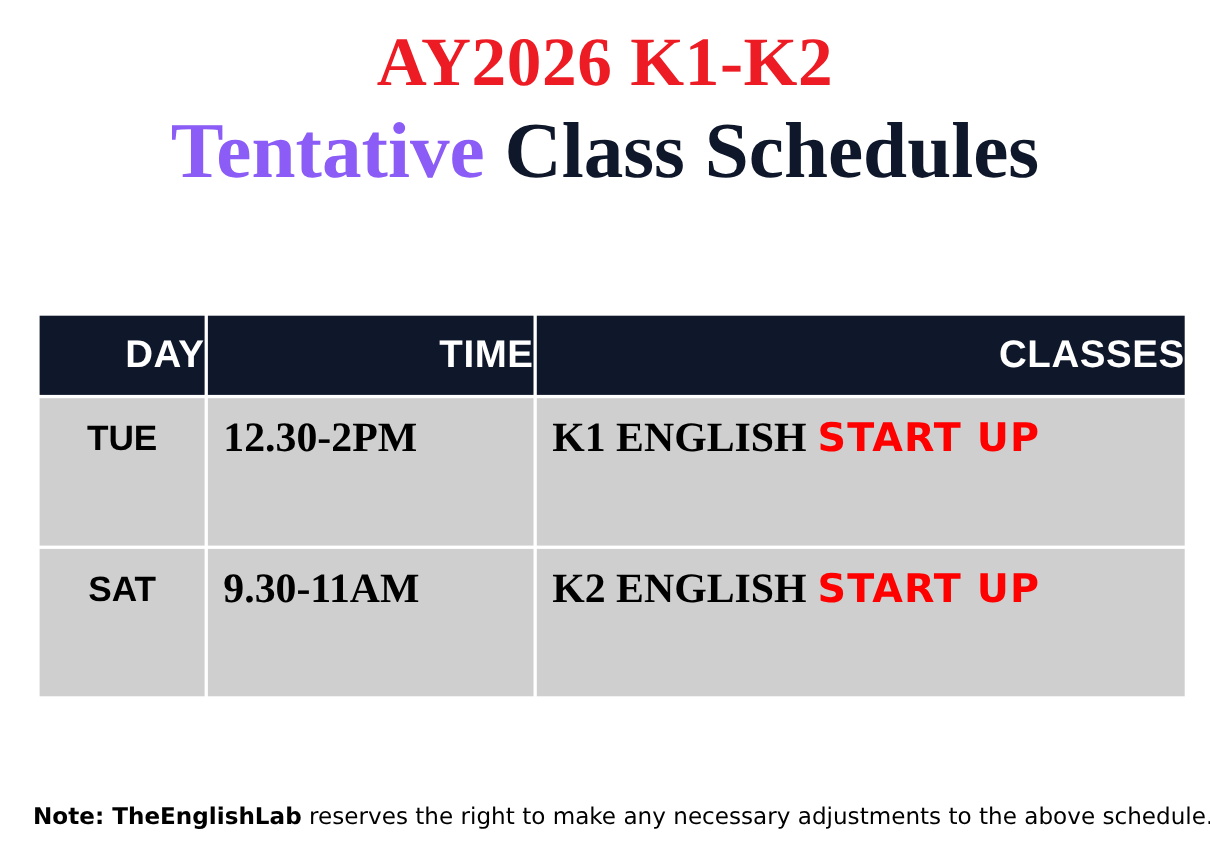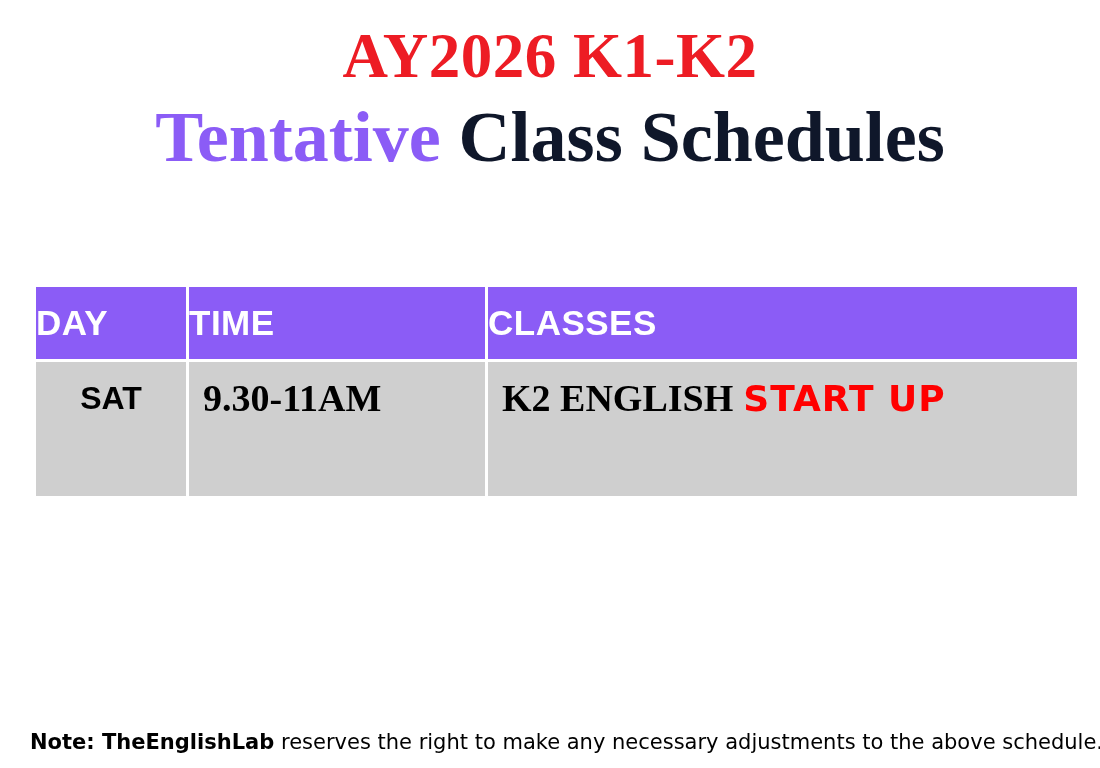--- a/index.html
+++ b/index.html
@@ -57,28 +57,28 @@
     border-spacing: 3px 3px;
     width: 1035px;
     table-layout: fixed;
     margin: -3px;
   }
   table.schedule col.col-day   { width: 150px; }
   table.schedule col.col-time  { width: 296px; }
   table.schedule col.col-class { width: 589px; }
 
   thead th {
-    background: #8b5cf6;
+    background: #0f172a;
     color: #ffffff;
     height: 72px;
     font-family: "Liberation Sans", sans-serif;
     font-weight: bold;
     font-size: 35px;
     letter-spacing: 0.5px;
-    text-align: left;
+    text-align: right;
     vertical-align: middle;
     padding: 0;
     border: 0;
   }
 
   tbody td {
     background: #CFCFCF;
     height: 116px;
     vertical-align: top;
     padding: 0;
@@ -158,20 +158,25 @@
     </colgroup>
     <thead>
       <tr>
         <th>DAY</th>
         <th>TIME</th>
         <th>CLASSES</th>
       </tr>
     </thead>
     <tbody>
       <tr>
+        <td class="cell-day">TUE</td>
+        <td class="cell-time">12.30-2PM</td>
+        <td class="cell-class"><span class="class-main">K1 ENGLISH</span><span class="class-tag">START UP</span></td>
+      </tr>
+      <tr>
         <td class="cell-day">SAT</td>
         <td class="cell-time">9.30-11AM</td>
         <td class="cell-class"><span class="class-main">K2 ENGLISH</span><span class="class-tag">START UP</span></td>
       </tr>
     </tbody>
   </table>
 </div>
 
 <div class="note"><span class="note-bold">Note: TheEnglishLab</span><span class="note-rest"> reserves the right to make any necessary adjustments to the above schedule.</span></div>
 

